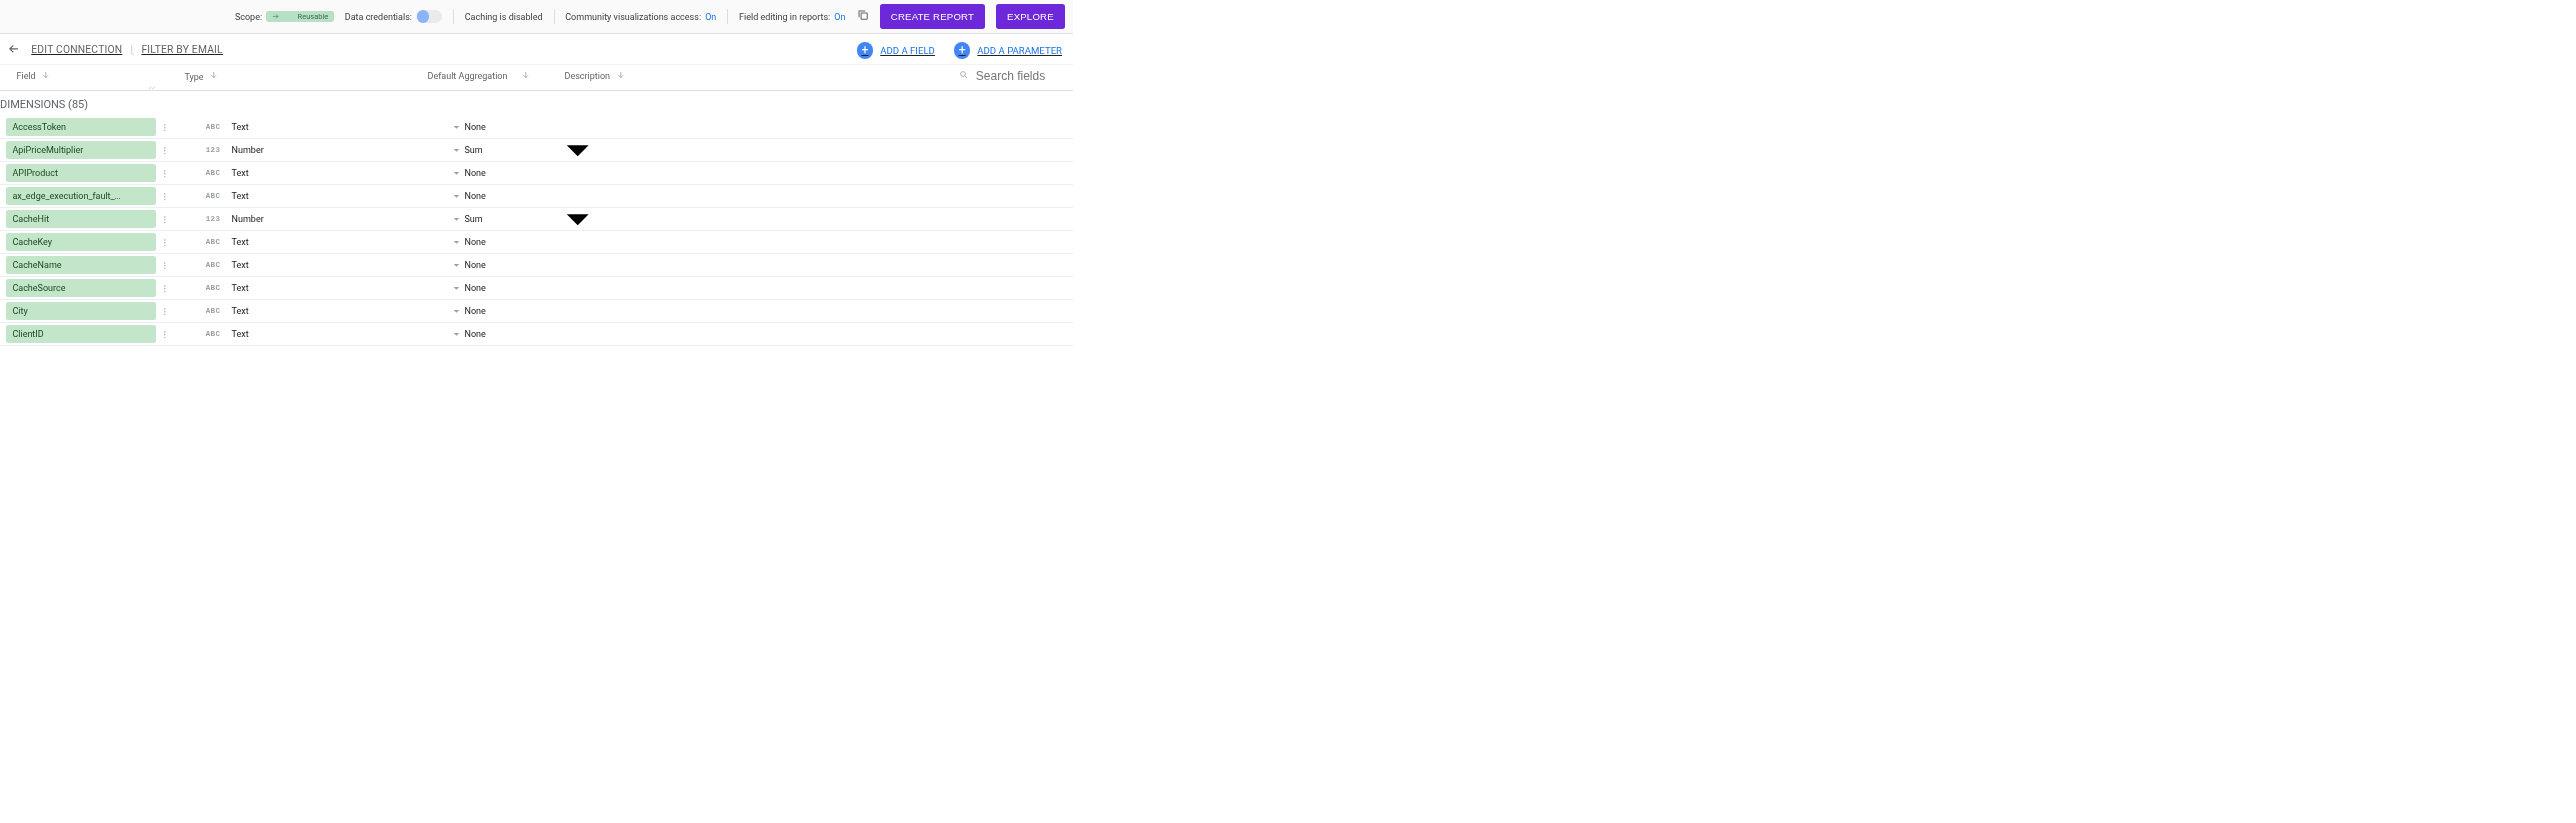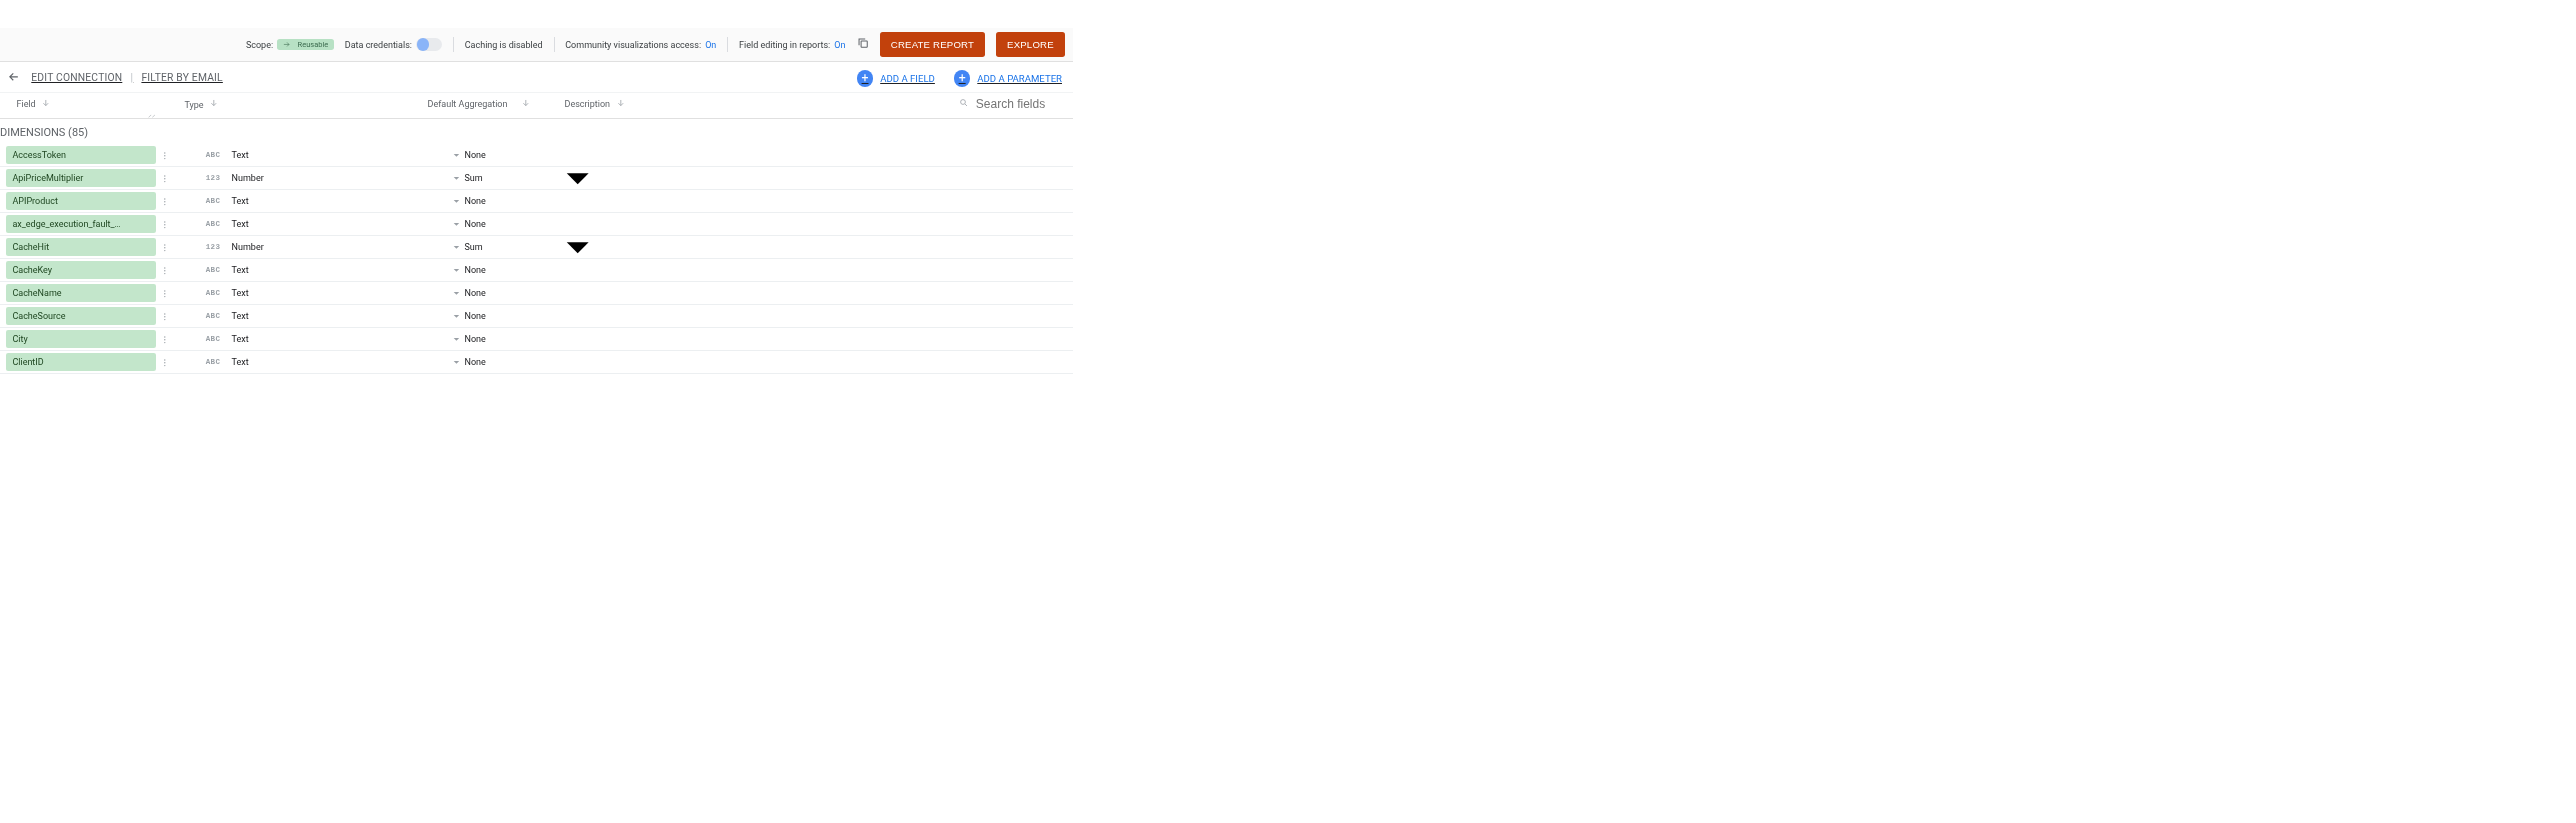--- a/index.html
+++ b/index.html
@@ -1,29 +1,29 @@
 <!DOCTYPE html>
 <html style="font-size:11px"><head>
 <meta charset="utf-8">
 <style>
 * { box-sizing: border-box; margin: 0; padding: 0; }
 body { font-family: Roboto, Arial, sans-serif; font-size: 9px; color: #202124; background: #fff; width: 1073px; }
 
 
-.topbar { display:flex; align-items:center; justify-content:flex-end; gap:11px; padding:4.1px 8.2px; border-bottom:0.7px solid #e0e0e0; background:#fafafa; height:34px;margin-top:28px;}
+.topbar { display:flex; align-items:center; justify-content:flex-end; gap:11px; padding:4.1px 8.2px; border-bottom:0.7px solid #e0e0e0; background:#fafafa; height:34px;}
 .topbar .section { display:flex; align-items:center; gap:4.1px; font-size:9px; color:#3c4043;}
 .topbar .divider { width:0.7px; height:15px; background:#dadce0; }
-.reusable-chip { background:#b7e1c4; color:#3c6b4f; border-radius:2.7px; padding:1.4px 5.5px; font-size:7.5px; display:inline-flex; align-items:center; gap:8px;}
+.reusable-chip { background:#b7e1c4; color:#3c6b4f; border-radius:2.7px; padding:1.4px 5.5px; font-size:7.5px; display:inline-flex; align-items:center; gap:19px;}
 .reusable-chip svg{width:6.9px;height:6.9px;}
 .switch { width:26px; height:13.7px; border-radius:6.9px; background:#e8eaed; position:relative; display:inline-block;}
 .switch::after { content:""; position:absolute; width:12.3px; height:12.3px; border-radius:50%; background:#8ab4f8; top:0.7px; left:0.7px;}
 .caching { color:#9aa0a6; }
 .on { color:#1a73e8; }
 .copy-icon svg{width:12.3px;height:12.3px; stroke:#5f6368;}
-.btn { background:#c2410c; color:#fff; border:none; border-radius:2.7px; padding:6.9px 11px; font-size:9.6px; font-weight:500; letter-spacing:0.2px; cursor:pointer;}
+.btn { background:#6d28d9; color:#fff; border:none; border-radius:2.7px; padding:6.9px 11px; font-size:9.6px; font-weight:500; letter-spacing:0.2px; cursor:pointer;}
 
 
 .navbar { display:flex; align-items:flex-end; justify-content:space-between; padding:5.5px 11px 5.5px 4.1px; border-bottom:0.7px solid #f1f3f4;text-decoration:underline;}
 .navbar .left{display:flex;align-items:center;gap:8.2px;}
 .back-icon{display:flex;align-items:center;justify-content:center;width:19px;height:19px;cursor:pointer;}
 .back-icon svg{width:13.7px;height:13.7px;stroke:#5f6368;}
 .crumb{font-size:10.3px;color:#5f6368;letter-spacing:0.2px;}
 .crumb-sep{color:#bdc1c6;}
 .navbar .right{display:flex;align-items:center;gap:19px;}
 .add-link{display:flex;align-items:center;gap:6.9px;color:#1a73e8;font-size:9.6px;cursor:pointer;}

